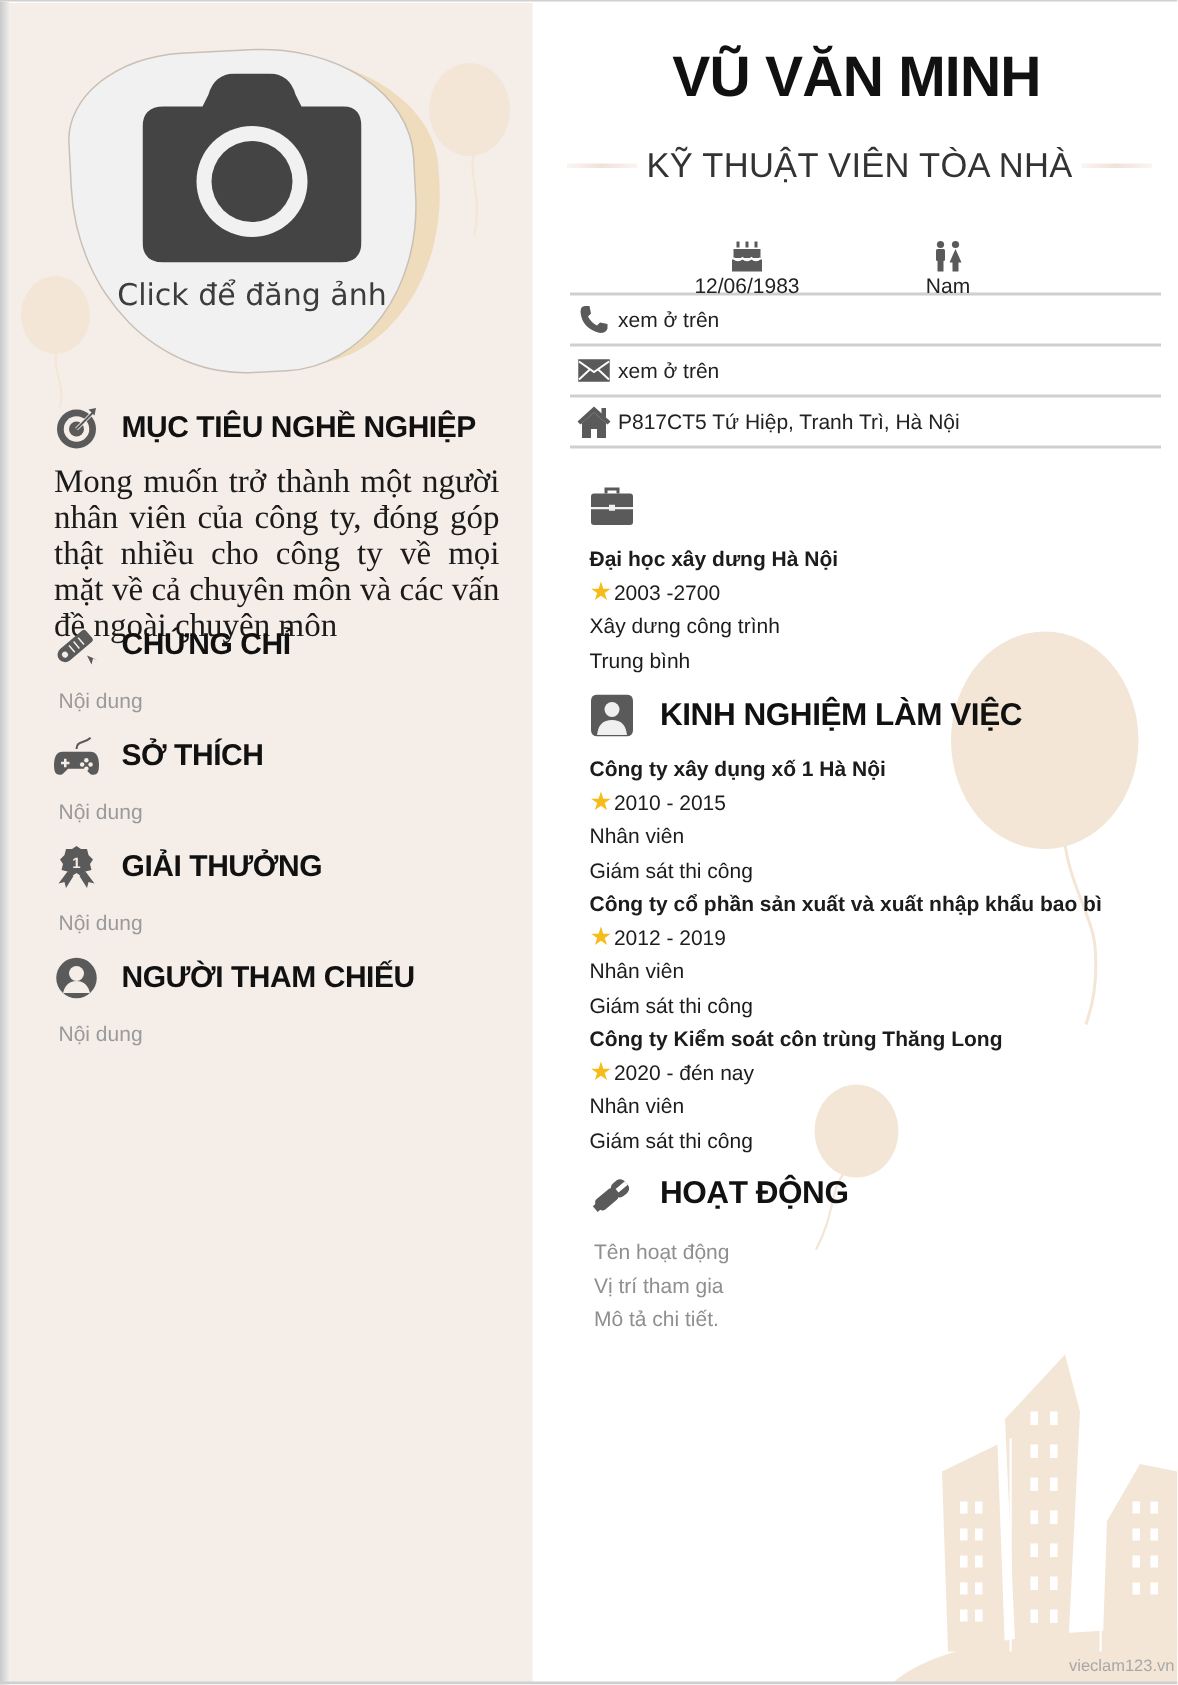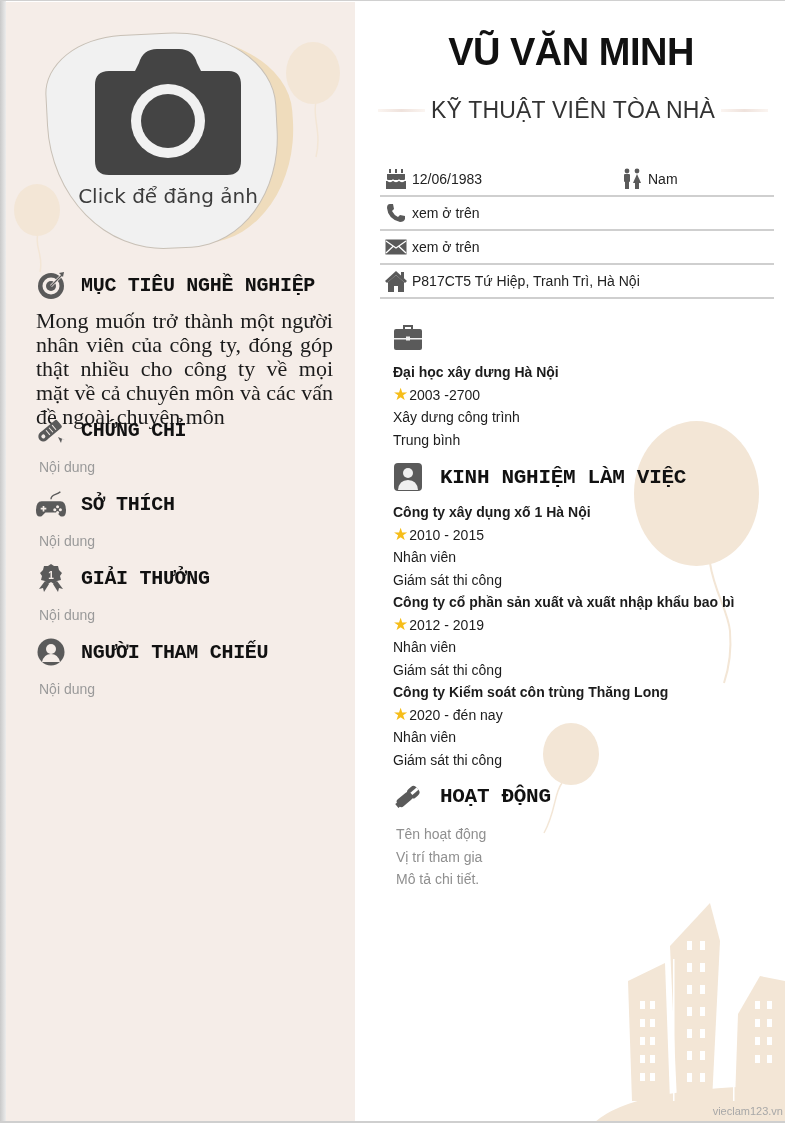--- a/index.html
+++ b/index.html
@@ -17,34 +17,34 @@
   
   .photo-wrap { position: absolute; left: 44px; top: 28px; width: 256px; height: 226px; }
   .photo-blob-back { position: absolute; left: 14px; top: 6px; width: 236px; height: 210px; background: #efdcbc; border-radius: 38% 54% 40% 46% / 30% 40% 56% 58%; transform: rotate(-4deg); }
   .photo-blob { position: absolute; left: 4px; top: 4px; width: 230px; height: 216px; background: #f1f1f1; border: 1px solid #c8c0b6; border-radius: 34% 46% 40% 50% / 26% 36% 52% 60%; transform: rotate(-3deg); }
   .camera { position: absolute; left: 51px; top: 20px; width: 146px; height: 126px; }
   .photo-label { position: absolute; left: 0; top: 155px; width: 248px; text-align: center; font-family: "DejaVu Sans", sans-serif; font-size: 20px; color: #3c3c3c; }
 
   .l-section { position: absolute; left: 36px; width: 300px; }
   .sec-head { display: flex; align-items: center; height: 32px; }
   .sec-head .ic { width: 30px; height: 30px; display: inline-flex; align-items: center; justify-content: center; margin-right: 15px; }
-  .sec-head .title { font-family: Liberation Mono, monospace; font-size: 20px; font-weight: bold; color: #111; letter-spacing: -0.3px; }
+  .sec-head .title { font-family: Liberation Sans, sans-serif; font-size: 20px; font-weight: bold; color: #111; letter-spacing: -0.3px; }
   .placeholder { font-size: 14px; color: #9a9a9a; margin-top: 13px; padding-left: 3px; }
   .objective { font-family: "Liberation Serif", serif; font-size: 22px; line-height: 24px; color: #1b1b1b; text-align: justify; margin-top: 8px; width: 297px; }
 
   
   .name { position: absolute; left: 380px; width: 382px; top: 30px; text-align: center; font-size: 38px; font-weight: bold; color: #111; letter-spacing: -0.5px; }
   .job-row { position: absolute; left: 378px; width: 390px; top: 96px; display: flex; align-items: center; }
   .job-row .line { flex: 1; height: 3px; background: linear-gradient(to right, #fbf5f1, #efe2dc, #fbf5f1); }
   .job-title { font-size: 23px; color: #333; padding: 0 6px; letter-spacing: 0.2px; }
 
   .info { position: absolute; left: 380px; top: 162px; width: 394px; }
   .info-row { display: flex; align-items: center; height: 34px; border-bottom: 2px solid #cfcfcf; font-size: 14px; color: #222; }
   .info-row .ic { width: 24px; height: 22px; margin-left: 4px; margin-right: 4px; display: inline-flex; align-items: center; justify-content: center; }
-  .info-cell { display: flex; align-items: center; }
+  .info-cell { display: flex; align-items: center; flex-direction: column; }
 
   .r-section { position: absolute; left: 393px; width: 385px; }
   .r-section .sec-head .ic { margin-right: 17px; }
   .r-section .sec-head .title { font-size: 21px; }
   .entry-line { font-size: 14px; color: #1c1c1c; line-height: 22.5px; }
   .entry-line.bold { font-weight: bold; }
   .star { color: #f6bd1a; font-size: 17px; margin-right: 1px; }
   .gray { color: #8f8f8f; }
   .watermark { position: absolute; right: 2px; bottom: 6px; font-size: 11px; color: #a8a8a8; }
 </style>

